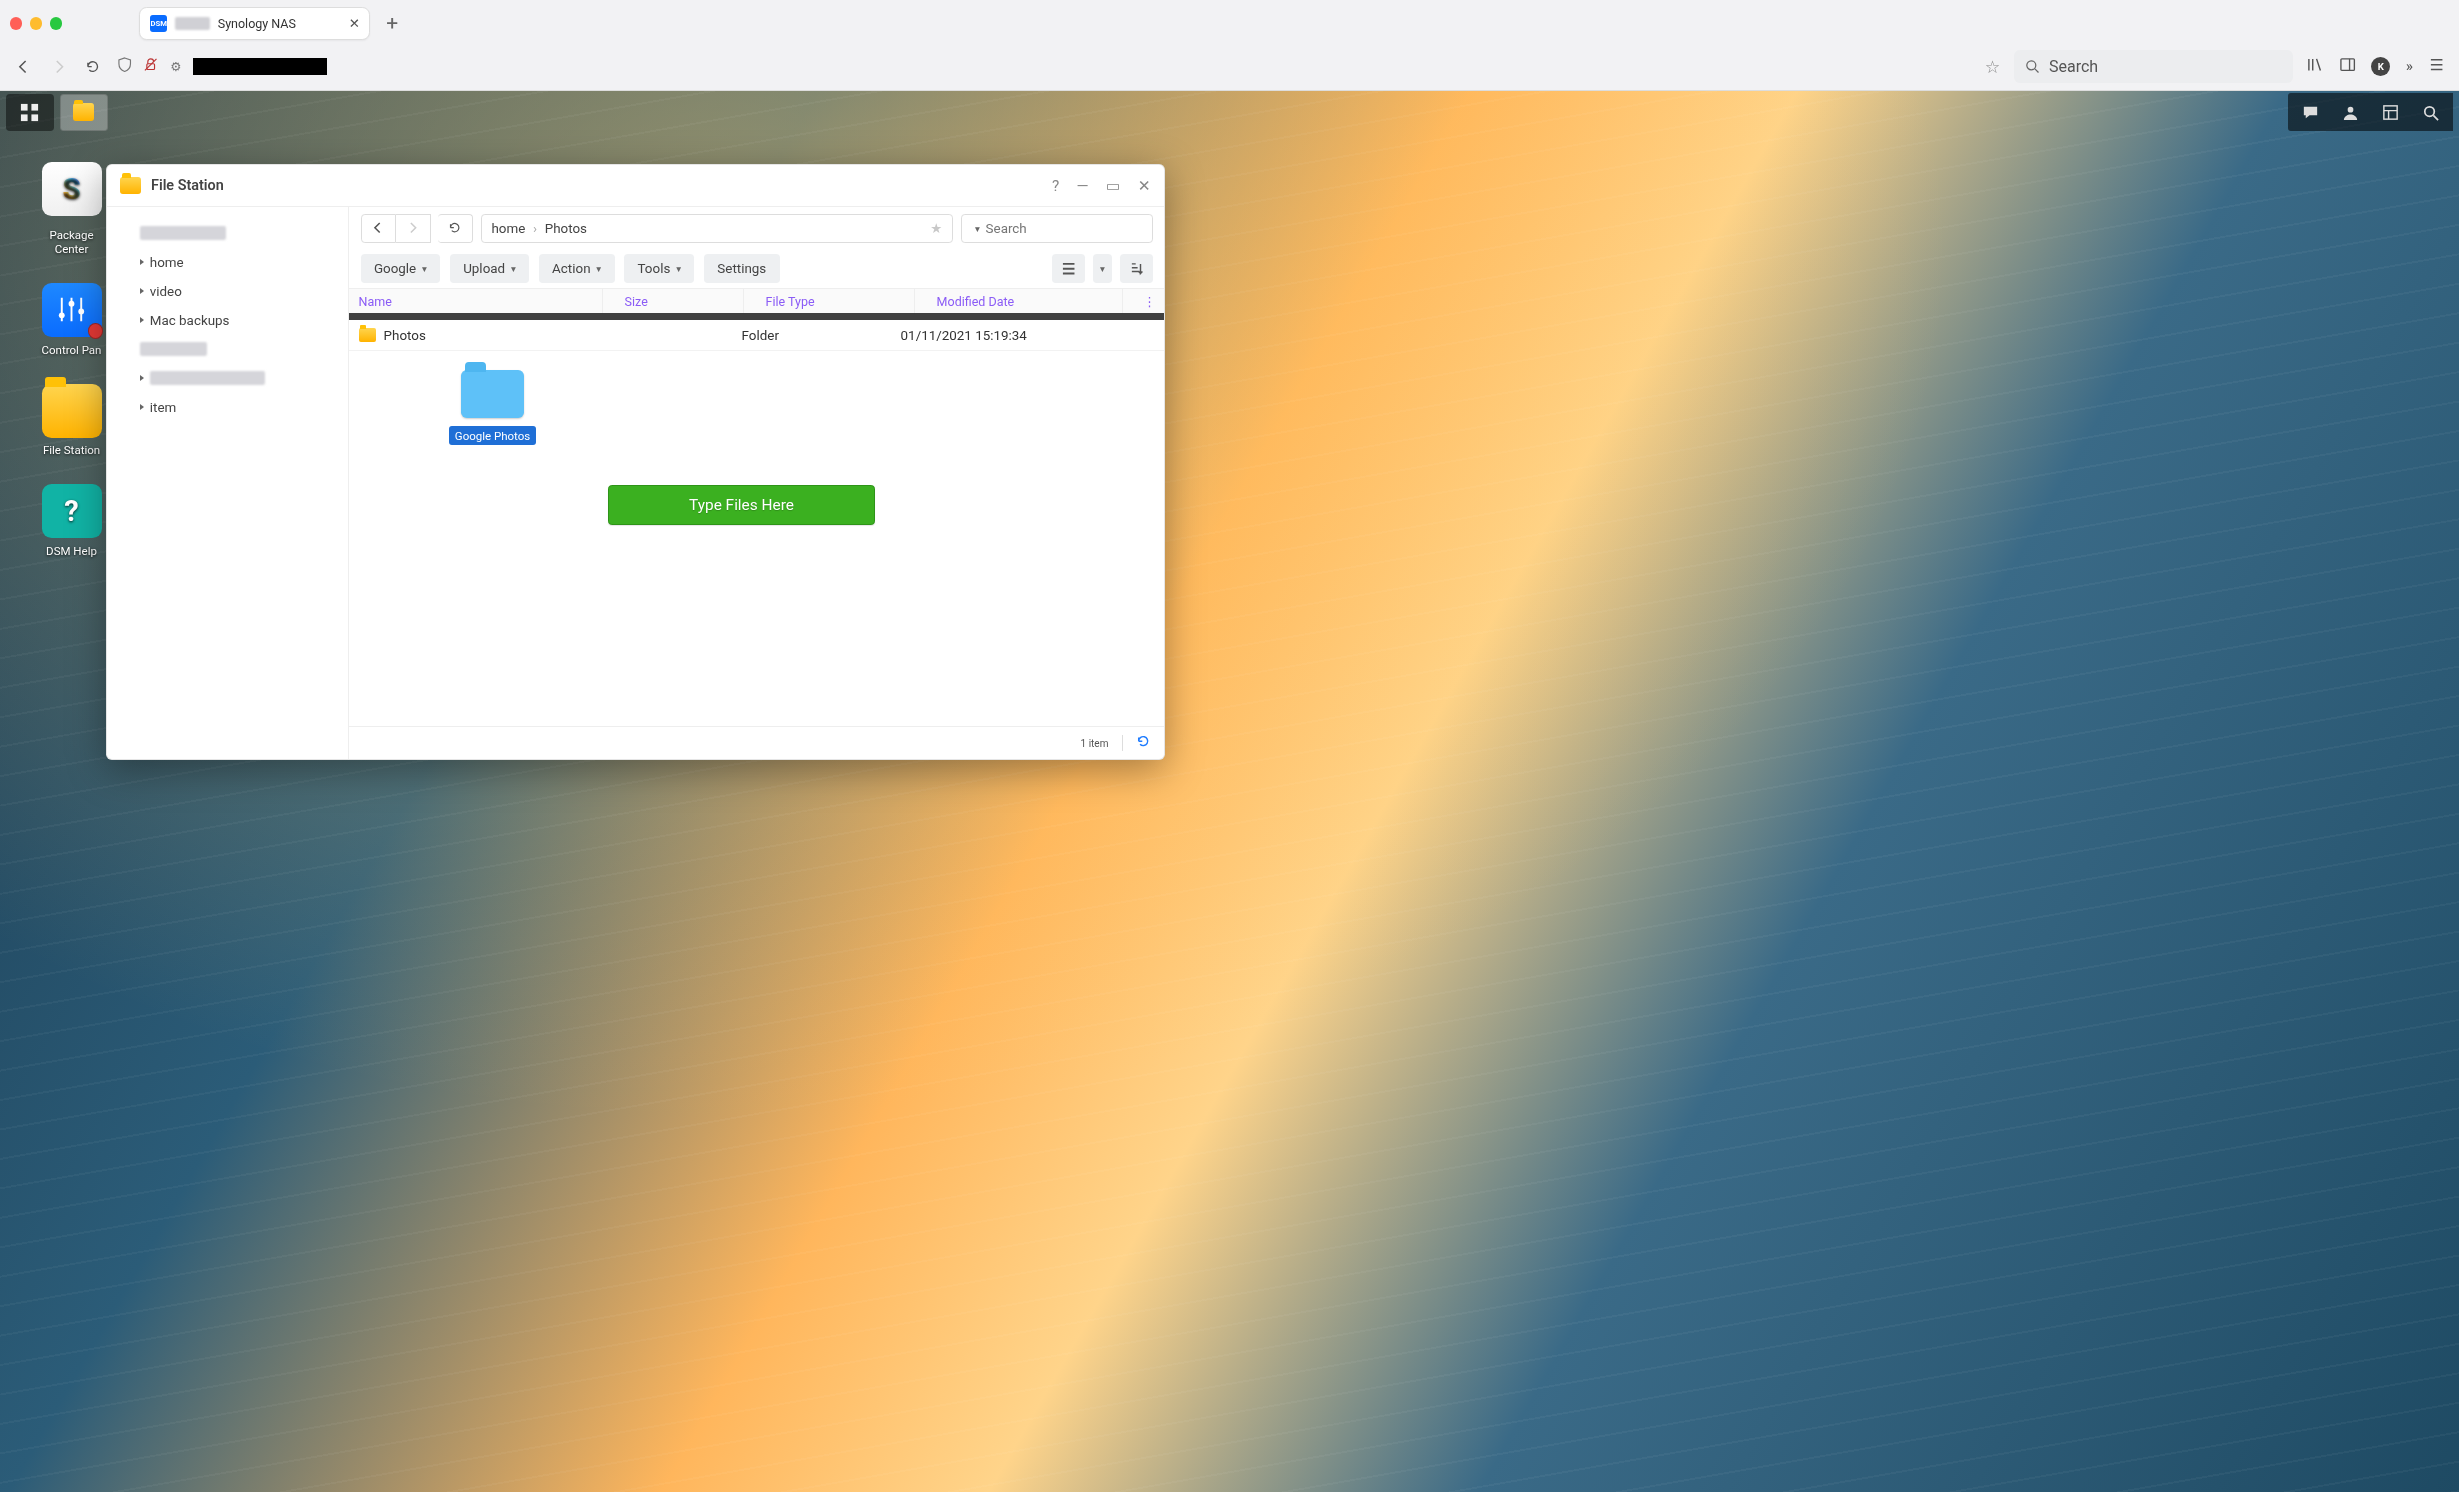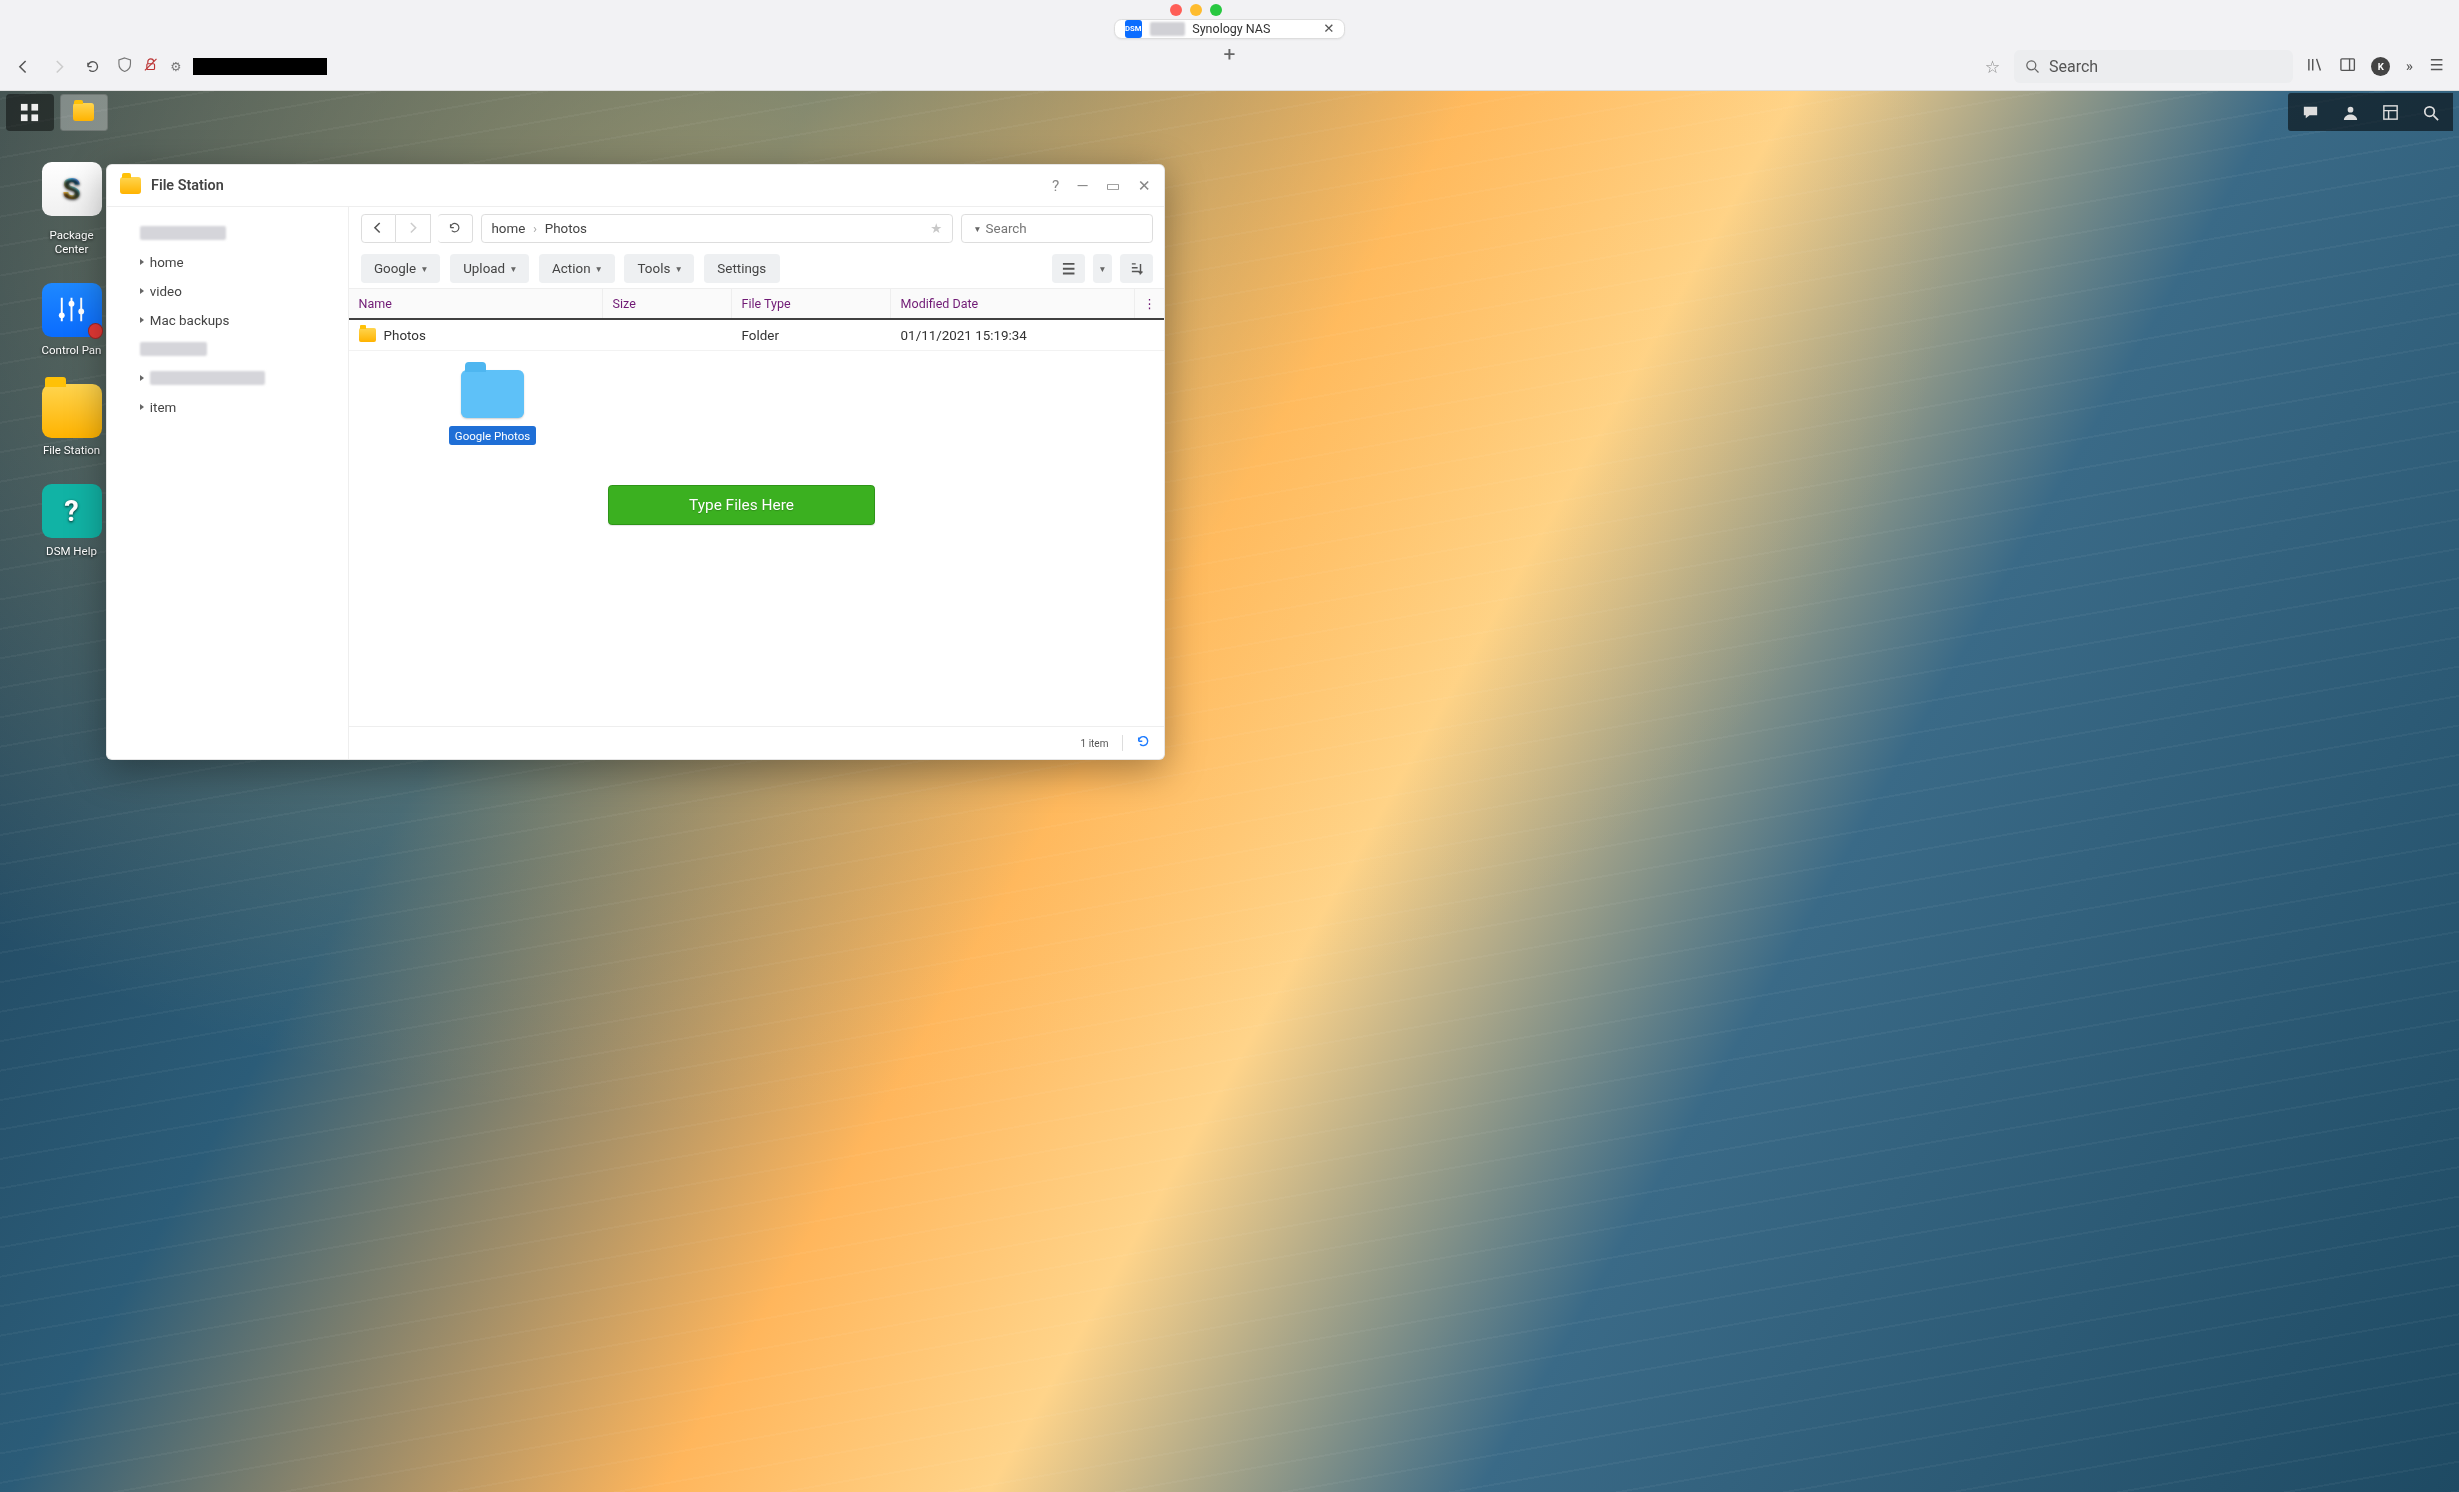--- a/index.html
+++ b/index.html
@@ -1,21 +1,21 @@
 <!DOCTYPE html>
 <html><head>
   <meta charset="utf-8">
   <style>
     * { box-sizing: border-box; margin: 0; padding: 0; font-family: -apple-system, BlinkMacSystemFont, "Segoe UI", Roboto, Helvetica, Arial, sans-serif; }
     html, body { width: 100%; height: 100%; overflow: hidden; }
     body { background: #f5f5f5; }
 
     
     .browser-chrome { width: 100%; height: 91px; background: #f2f2f4; border-bottom: 1px solid #ddd; display:flex; flex-direction:column; }
-    .browser-tabbar { height: 43px; display:flex; align-items:center; padding: 3.8px 9.6px 0 9.6px; gap:3px;flex-direction:column; }
+    .browser-tabbar { height: 43px; display:flex; align-items:center; padding: 3.8px 9.6px 0 9.6px; gap:10px; }
     .traffic-lights { display:flex; gap:7.7px; margin-right:67px; align-items:center; }
     .tl { width:12.5px; height:12.5px; border-radius:50%; }
     .tl.red { background:#ff5f57; }
     .tl.yellow { background:#febc2e; }
     .tl.green { background:#28c840; }
     .browser-tab { height:33px; background:#fff; border:1px solid #ddd; border-radius:7.7px; display:flex; align-items:center; padding:0 9.6px; gap:7.7px; min-width:231px; box-shadow:0 1px 1.9px rgba(0,0,0,0.05); }
     .browser-tab .favicon { width:17.3px; height:17.3px; background:#0a6cff; border-radius:2.9px; display:flex; align-items:center; justify-content:center; color:#fff; font-size:7.7px; font-weight:bold; }
     .browser-tab .tab-blur { width:35px; height:13.4px; background:#d0d0d5; border-radius:1.9px; filter:blur(1px); }
     .browser-tab .tab-title { font-size:12.5px; color:#333; flex:1; }
     .browser-tab .tab-close { color:#555; font-size:13.4px; cursor:pointer; }
@@ -95,21 +95,21 @@
     .breadcrumb .star-grey { margin-left:auto; color:#c8c8c8; }
     .search-input { width:192px; border:1px solid #ddd; height:29px; border-radius:3.8px; display:flex; align-items:center; padding:0 7.7px; gap:5.8px; color:#888; font-size:13.4px; }
     .search-input input { border:none; outline:none; flex:1; font-size:13.4px; color:#444; background:transparent; }
 
     .fs-toolbar2 { height:40px; display:flex; align-items:center; padding:0 11.5px; gap:9.6px; border-bottom:1px solid #eee; }
     .btn { height:29px; padding:0 13.4px; background:#eef0f2; border:none; border-radius:3.8px; font-size:13.4px; color:#444; display:flex; align-items:center; gap:5.8px; cursor:pointer; }
     .btn .careticon { font-size:9.6px; color:#666; }
     .viewset { margin-left:auto; display:flex; gap:7.7px; }
     .vbtn { width:33px; height:29px; background:#eef0f2; border-radius:3.8px; display:flex; align-items:center; justify-content:center; color:#555; cursor:pointer; }
 
-    .fs-columns { height:31px; display:flex; align-items:stretch; border-bottom:2px solid #404040; font-size:12.5px; color:#701a75; background:#fafafa; }
+    .fs-columns { height:31px; display:flex; align-items:stretch; border-bottom:7px solid #404040; font-size:12.5px; color:#8b5cf6; background:#fafafa;gap:12px; }
     .col { display:flex; align-items:center; padding:0 9.6px; border-right:1px solid #eee; }
     .col.name { width:254px; } .col.size { width:129px; } .col.type { width:159px; } .col.mod { flex:1; }
     .col.more { width:29px; border-right:none; justify-content:center; cursor:pointer; }
 
     .fs-row { height:31px; display:flex; align-items:stretch; border-bottom:1px solid #f2f2f2; font-size:13.4px; color:#333; }
     .fs-row .col { border-right:none; }
     .mini-folder-sm { width:17.3px; height:13.4px; background:linear-gradient(#ffd54f,#ffb300); border-radius:1.9px; margin-right:7.7px; position:relative; }
     .mini-folder-sm::before { content:""; position:absolute; top:-2.9px; left:1px; width:6.7px; height:3.8px; background:#ffc107; border-radius:1px 1px 0 0; }
 
     .drop-area { flex:1; position:relative; background:#fff;text-decoration:underline; }

